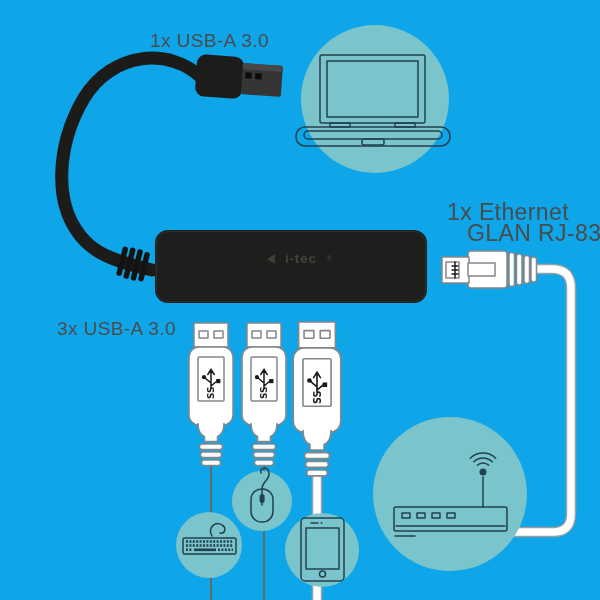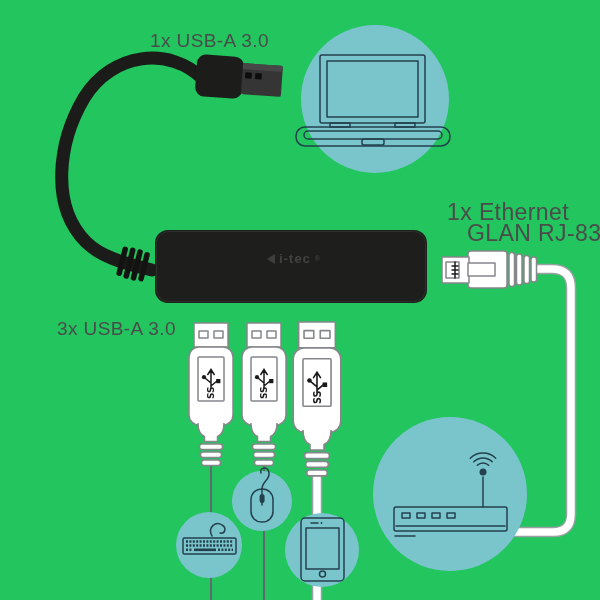--- a/index.html
+++ b/index.html
@@ -1,17 +1,17 @@
 <!DOCTYPE html>
 <html><head>
 <meta charset="utf-8">
 <style>
   html,body { margin:0; padding:0; background:#fff; }
   .canvas {
-    position:relative; width:600px; height:600px; background:#22c55e;
+    position:relative; width:600px; height:600px; background:#0ea5e9;
     overflow:hidden; font-family:"Liberation Sans", sans-serif;
   }
   svg.scene { position:absolute; left:0; top:0; }
 
   
   .teal  { fill:#7ac5cc; }
   .ic    { fill:none; stroke:#24404d; stroke-width:1.5; stroke-linecap:round; stroke-linejoin:round; }
   .icf   { fill:#24404d; stroke:none; }
   .ln    { fill:#ffffff; stroke:#85878a; stroke-width:1.5; stroke-linejoin:round; }
   .trid  { fill:none; stroke:#1a1a1a; stroke-width:1.5; stroke-linecap:round; }
@@ -26,21 +26,21 @@
   .lbl {
     position:absolute; color:#4b4b4b; letter-spacing:0.4px; white-space:nowrap;
   }
   .lbl-big   { font-size:19px; }
   .lbl-med   { font-size:23px;text-align:center; }
 
   
   .hub-logo {
     position:absolute; left:267px; top:251px; color:#41413f;
     font-size:13.5px; font-weight:bold; letter-spacing:0.8px;
-    display:flex; align-items:center; gap:4px;
+    display:flex; align-items:center; gap:10px;
   }
   .leaf {
     width:0; height:0; display:inline-block;
     border-top:5px solid transparent; border-bottom:5px solid transparent;
     border-right:8px solid #41413f; opacity:0.9;
   }
   .reg { font-size:7px; vertical-align:super; }
 </style>
 </head>
 <body>

